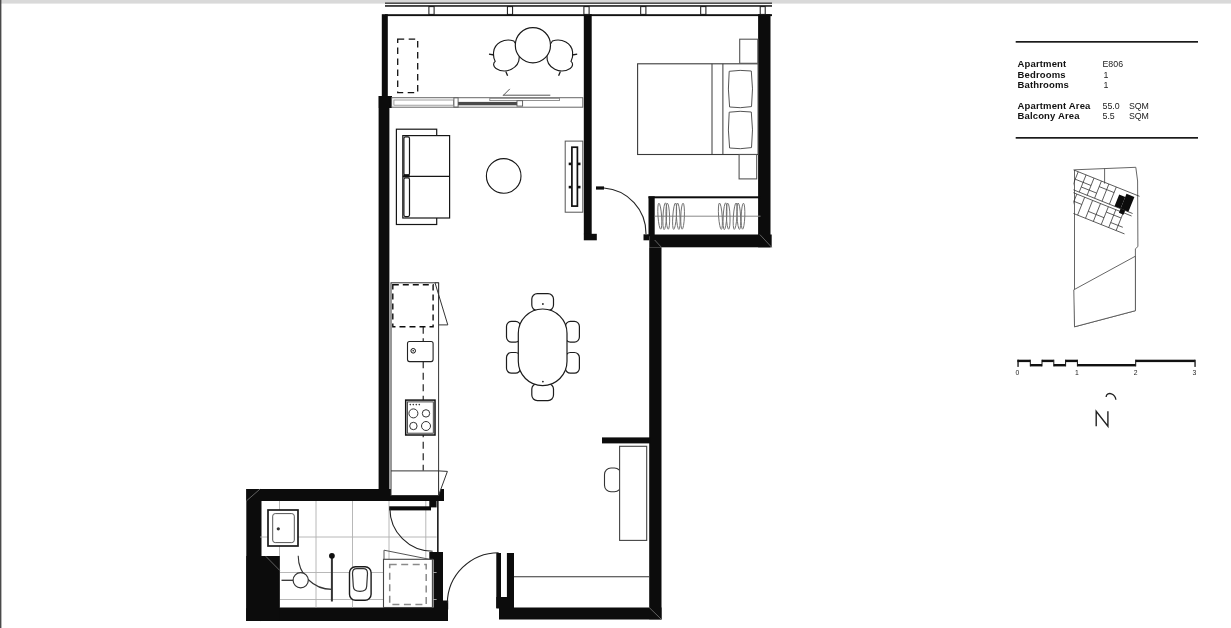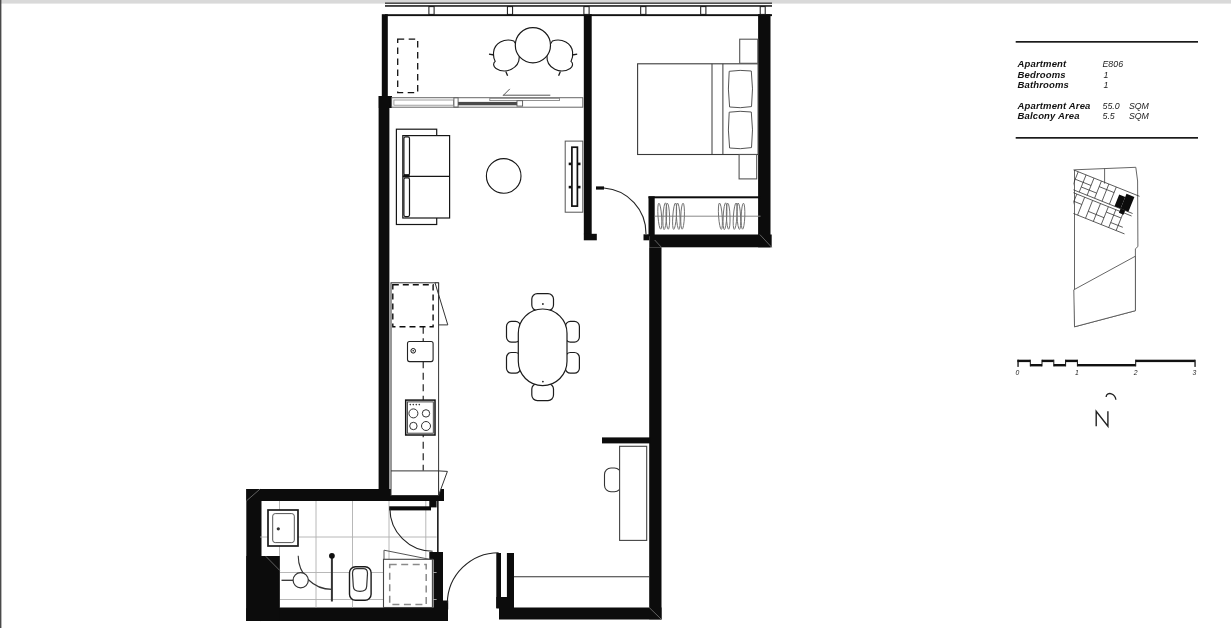--- a/index.html
+++ b/index.html
@@ -1,17 +1,17 @@
 <!DOCTYPE html>
 <html><head>
 <meta charset="utf-8">
 <style>
   html,body{margin:0;padding:0;background:#ffffff;}
   body{font-family:"Liberation Sans", sans-serif;}
-  #page{position:relative;width:1231px;height:628px;overflow:hidden;background:#fff;font-style:italic;}
+  #page{position:relative;width:1231px;height:628px;overflow:hidden;background:#fff;}
   svg{position:absolute;top:0;left:0;}
 </style>
 </head>
 <body>
 <div id="page">
 <svg width="1231" height="628" viewBox="0 0 1231 628">
 
 <rect x="1" y="0" width="1230" height="3.6" fill="#d9d9d9"></rect>
 
 <rect x="0" y="0" width="1.4" height="628" fill="#4a4a4a"></rect>

